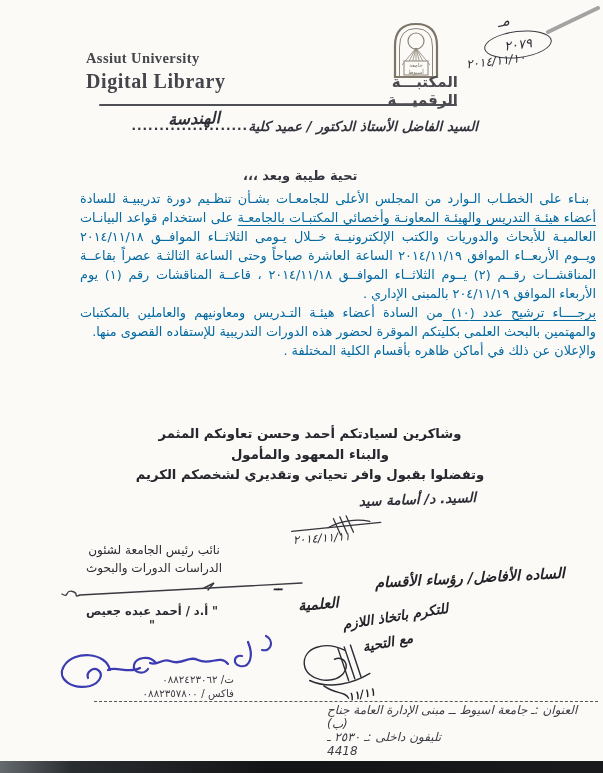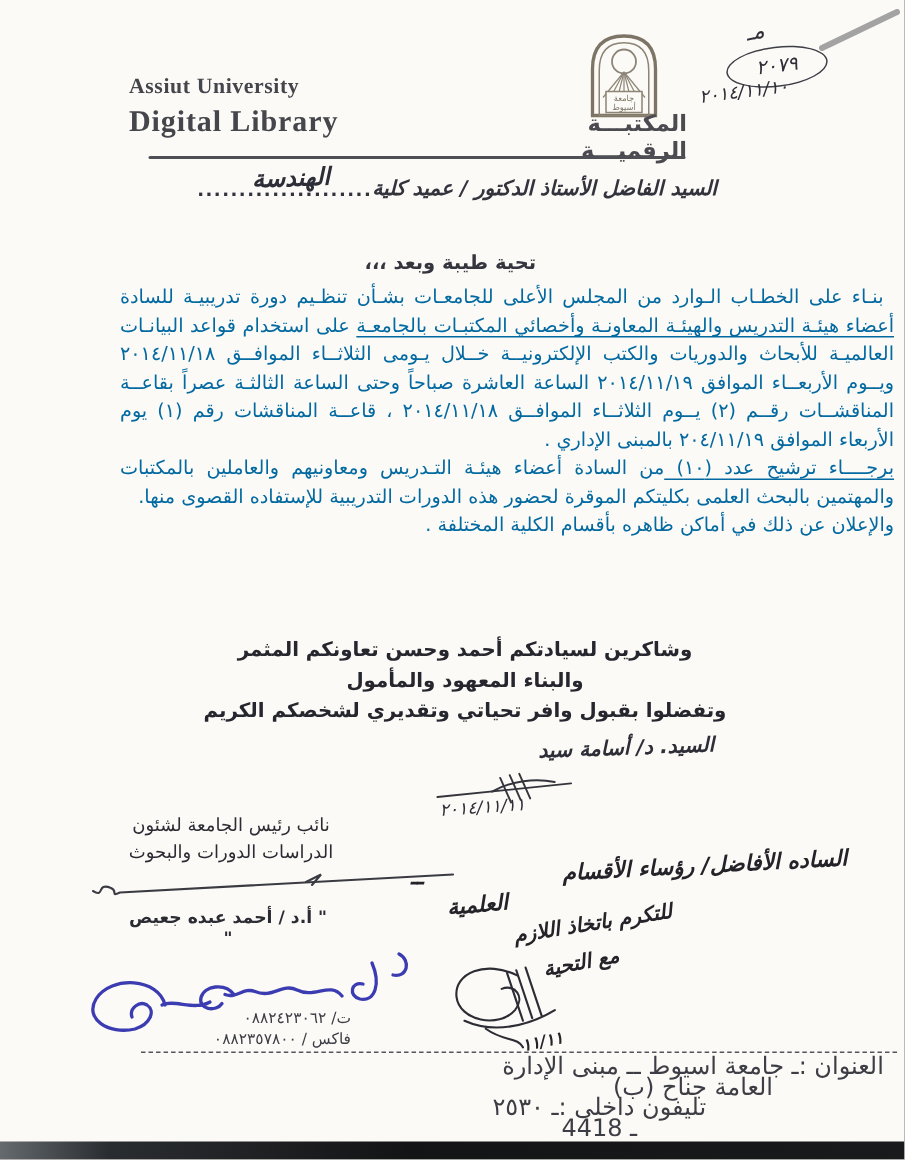--- a/index.html
+++ b/index.html
@@ -50,22 +50,22 @@
   
   .routing{color:#232329; direction:rtl; font-weight:bold;}
   .r-dash{left:274px; top:577px; font-size:14px;}
   .r1{left:330px; top:571px; width:235px; text-align:right; font-size:14.5px; transform:rotate(-3deg);}
   .r2{left:298px; top:596px; font-size:14.5px; transform:rotate(-5deg);}
   .r3{left:342px; top:608px; font-size:13.5px; transform:rotate(-9deg);}
   .r4{left:362px; top:634px; font-size:13.5px; transform:rotate(-11deg);}
   .black-sig-date{left:348px; top:688px; font-size:11px; transform:rotate(-12deg);}
   
   .footer-dash{left:94px; top:701px; width:504px; border-top:1.6px dashed #55555c; height:0;}
-  .footer-right{right:6px; top:704px; width:270px; direction:rtl; text-align:center;
-    font-size:16px; color:#3d3d45; line-height:13.5px;}
+  .footer-right{right:6px; top:704px; width:270px; direction:rtl; text-align:left;
+    font-size:12px; color:#3d3d45; line-height:13.5px;font-style:italic;}
   .footer-right .ln2{margin-left:0; margin-right:125px;}
   .footer-left{left:102px; top:672px; width:132px; direction:rtl; text-align:right;
     font-size:10.3px; color:#3d3d45; line-height:14px;}
   .bottom-bar{left:0; bottom:0; width:603px; height:12px;
     background:linear-gradient(90deg,#646a6e 0,#2a2d30 12%,#131416 45%,#191a1c 100%);}
   svg{display:block;}
 </style>
 </head>
 <body>
 

